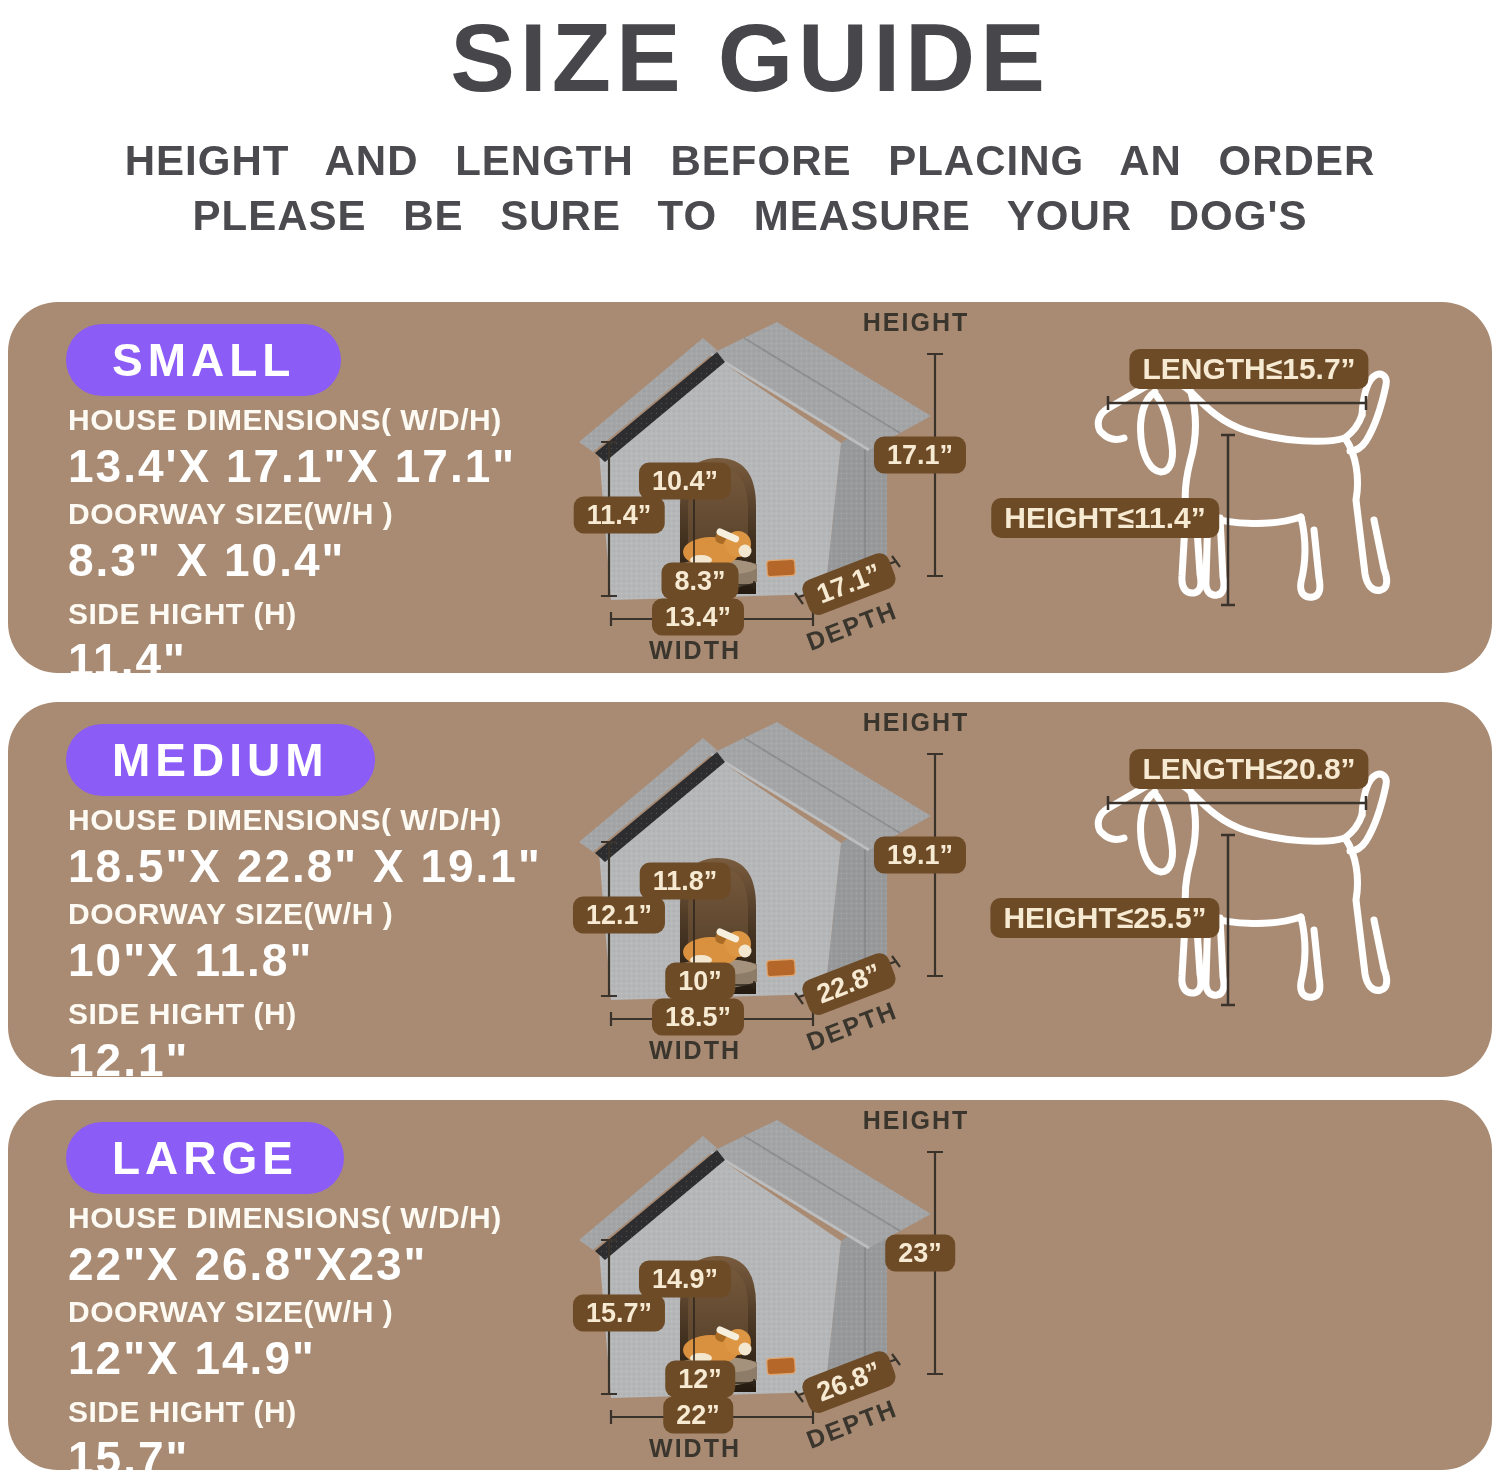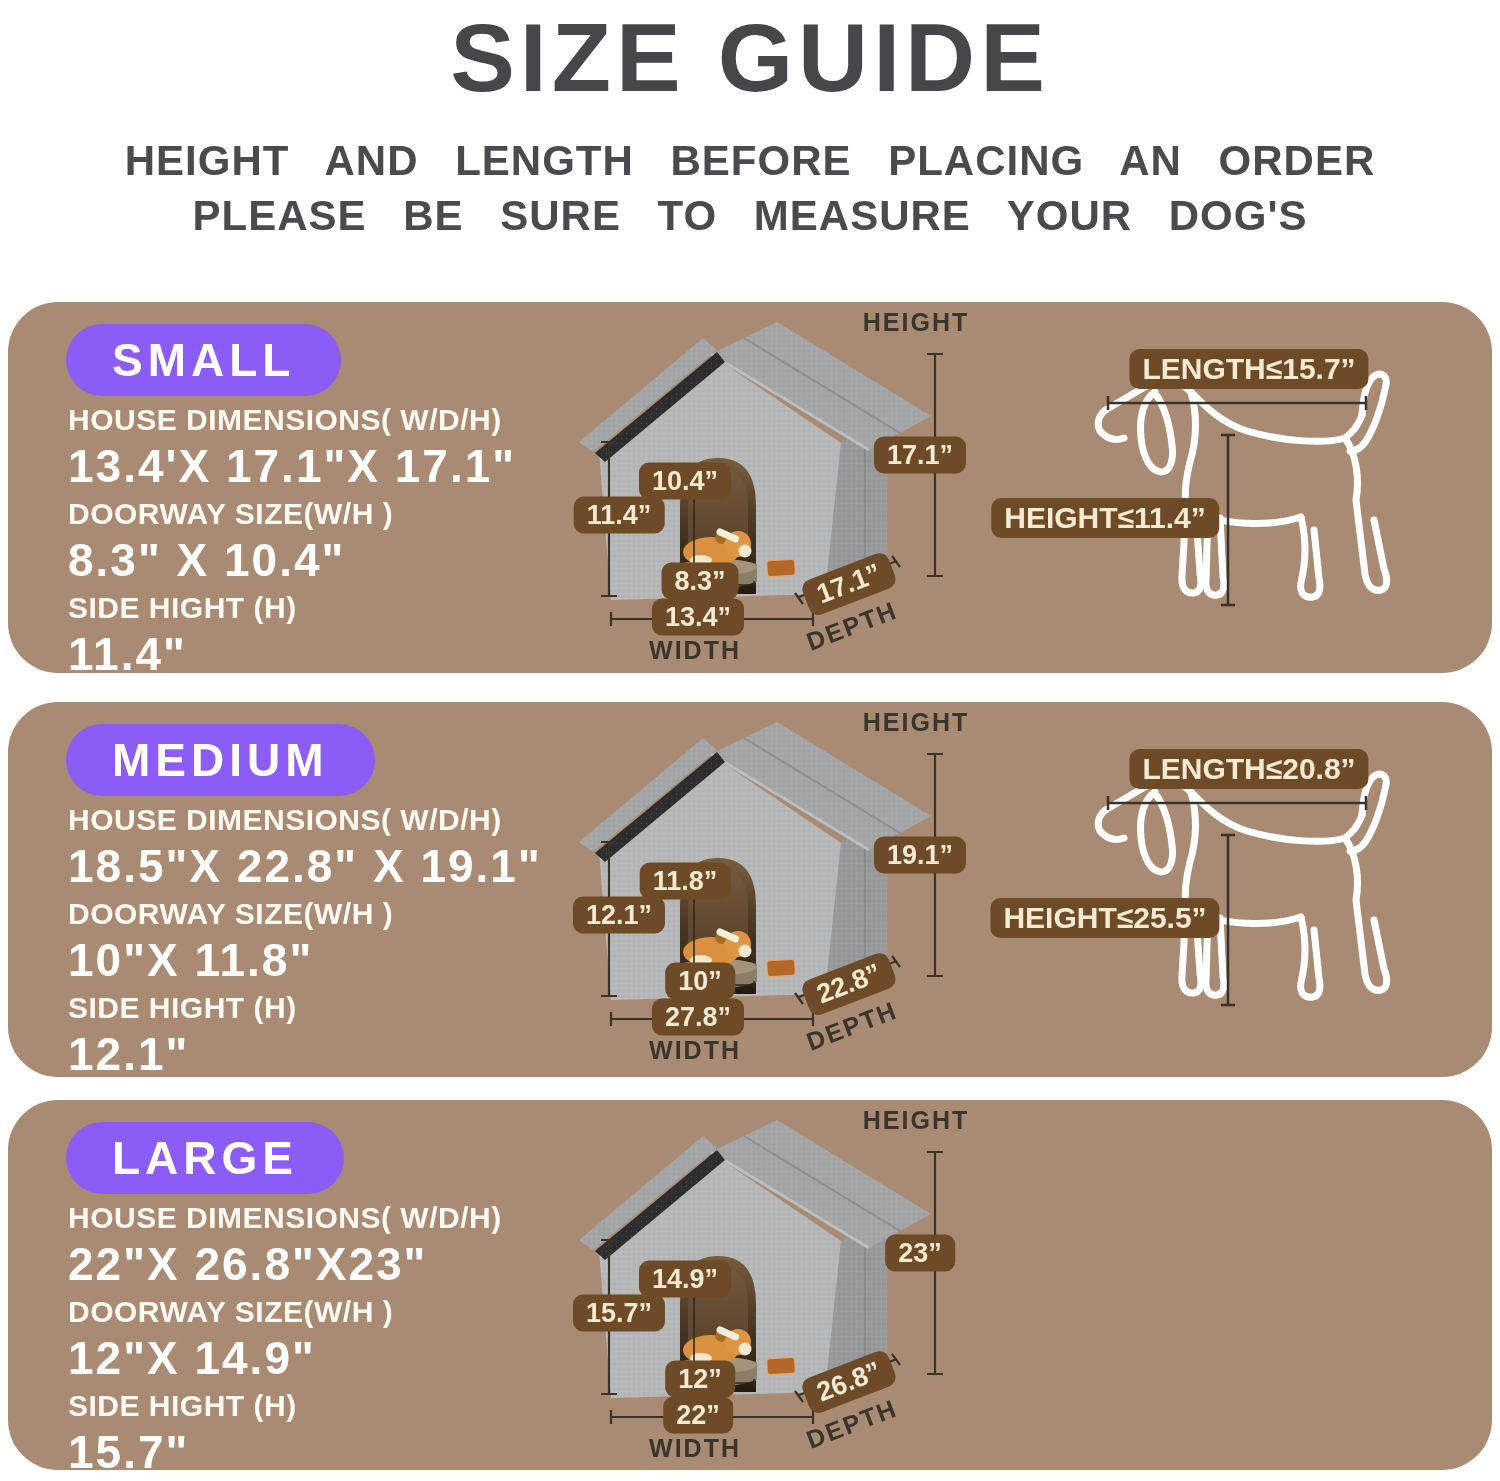--- a/index.html
+++ b/index.html
@@ -16,21 +16,21 @@
   .panel{position:absolute;left:8px;width:1484px;background:#a98b73;border-radius:50px;}
   .panel.p-small {top:302px;height:371px;}
   .panel.p-medium{top:702px;height:375px;}
   .panel.p-large {top:1100px;height:370px;}
 
   .panel-text{position:absolute;left:58px;top:0;width:450px;height:100%;}
   .pill{position:absolute;left:0;top:22px;background:#8b5cf6;color:#ffffff;
         font-size:46px;font-weight:bold;letter-spacing:5px;padding:9px 46px;border-radius:46px;
         white-space:nowrap;}
   .grp{position:absolute;left:2px;width:460px;}
-  .g1{top:101px}.g2{top:195px}.g3{top:289px}
+  .g1{top:101px}.g2{top:195px}.g3{top:295px}
   .lbl{font-size:30px;font-weight:bold;color:#fdfaf3;letter-spacing:.5px;white-space:nowrap;}
   .val{font-size:46px;font-weight:bold;color:#ffffff;margin-top:2px;letter-spacing:2px;white-space:nowrap;}
 
   
   .house-diagram{position:absolute;left:545px;top:8px;width:430px;height:370px;}
   .house-svg{position:absolute;left:0;top:0;width:430px;height:370px;}
   .axis-label{position:absolute;transform:translate(-50%,-50%);font-size:25px;font-weight:bold;
               color:#3a362e;letter-spacing:2px;white-space:nowrap;}
   .m-badge{position:absolute;transform:translate(-50%,-50%);background:#6e4b27;color:#f7ead3;
            font-size:27px;font-weight:bold;padding:3px 13px;border-radius:10px;white-space:nowrap;}
@@ -203,21 +203,21 @@
   </div>
   <div class="house-diagram">
     <svg class="house-svg" viewBox="0 0 430 370">
         <use href="#house-art"></use>
       </svg>
     <div class="axis-label p-hlabel">HEIGHT</div>
     <div class="m-badge p-hbadge">19.1”</div>
     <div class="m-badge p-doorh">11.8”</div>
     <div class="m-badge p-side">12.1”</div>
     <div class="m-badge p-doorw">10”</div>
-    <div class="m-badge p-width">27.8”</div>
+    <div class="m-badge p-width">18.5”</div>
     <div class="axis-label p-wlabel">WIDTH</div>
     <div class="m-badge p-depth">22.8”</div>
     <div class="axis-label p-dlabel">DEPTH</div>
   </div>
   <div class="dog-diagram">
     <svg class="dog-svg" viewBox="0 0 500 330">
         <use href="#dog-art"></use>
       </svg>
     <div class="m-badge d-len">LENGTH≤20.8”</div>
     <div class="m-badge d-hgt">HEIGHT≤25.5”</div>

